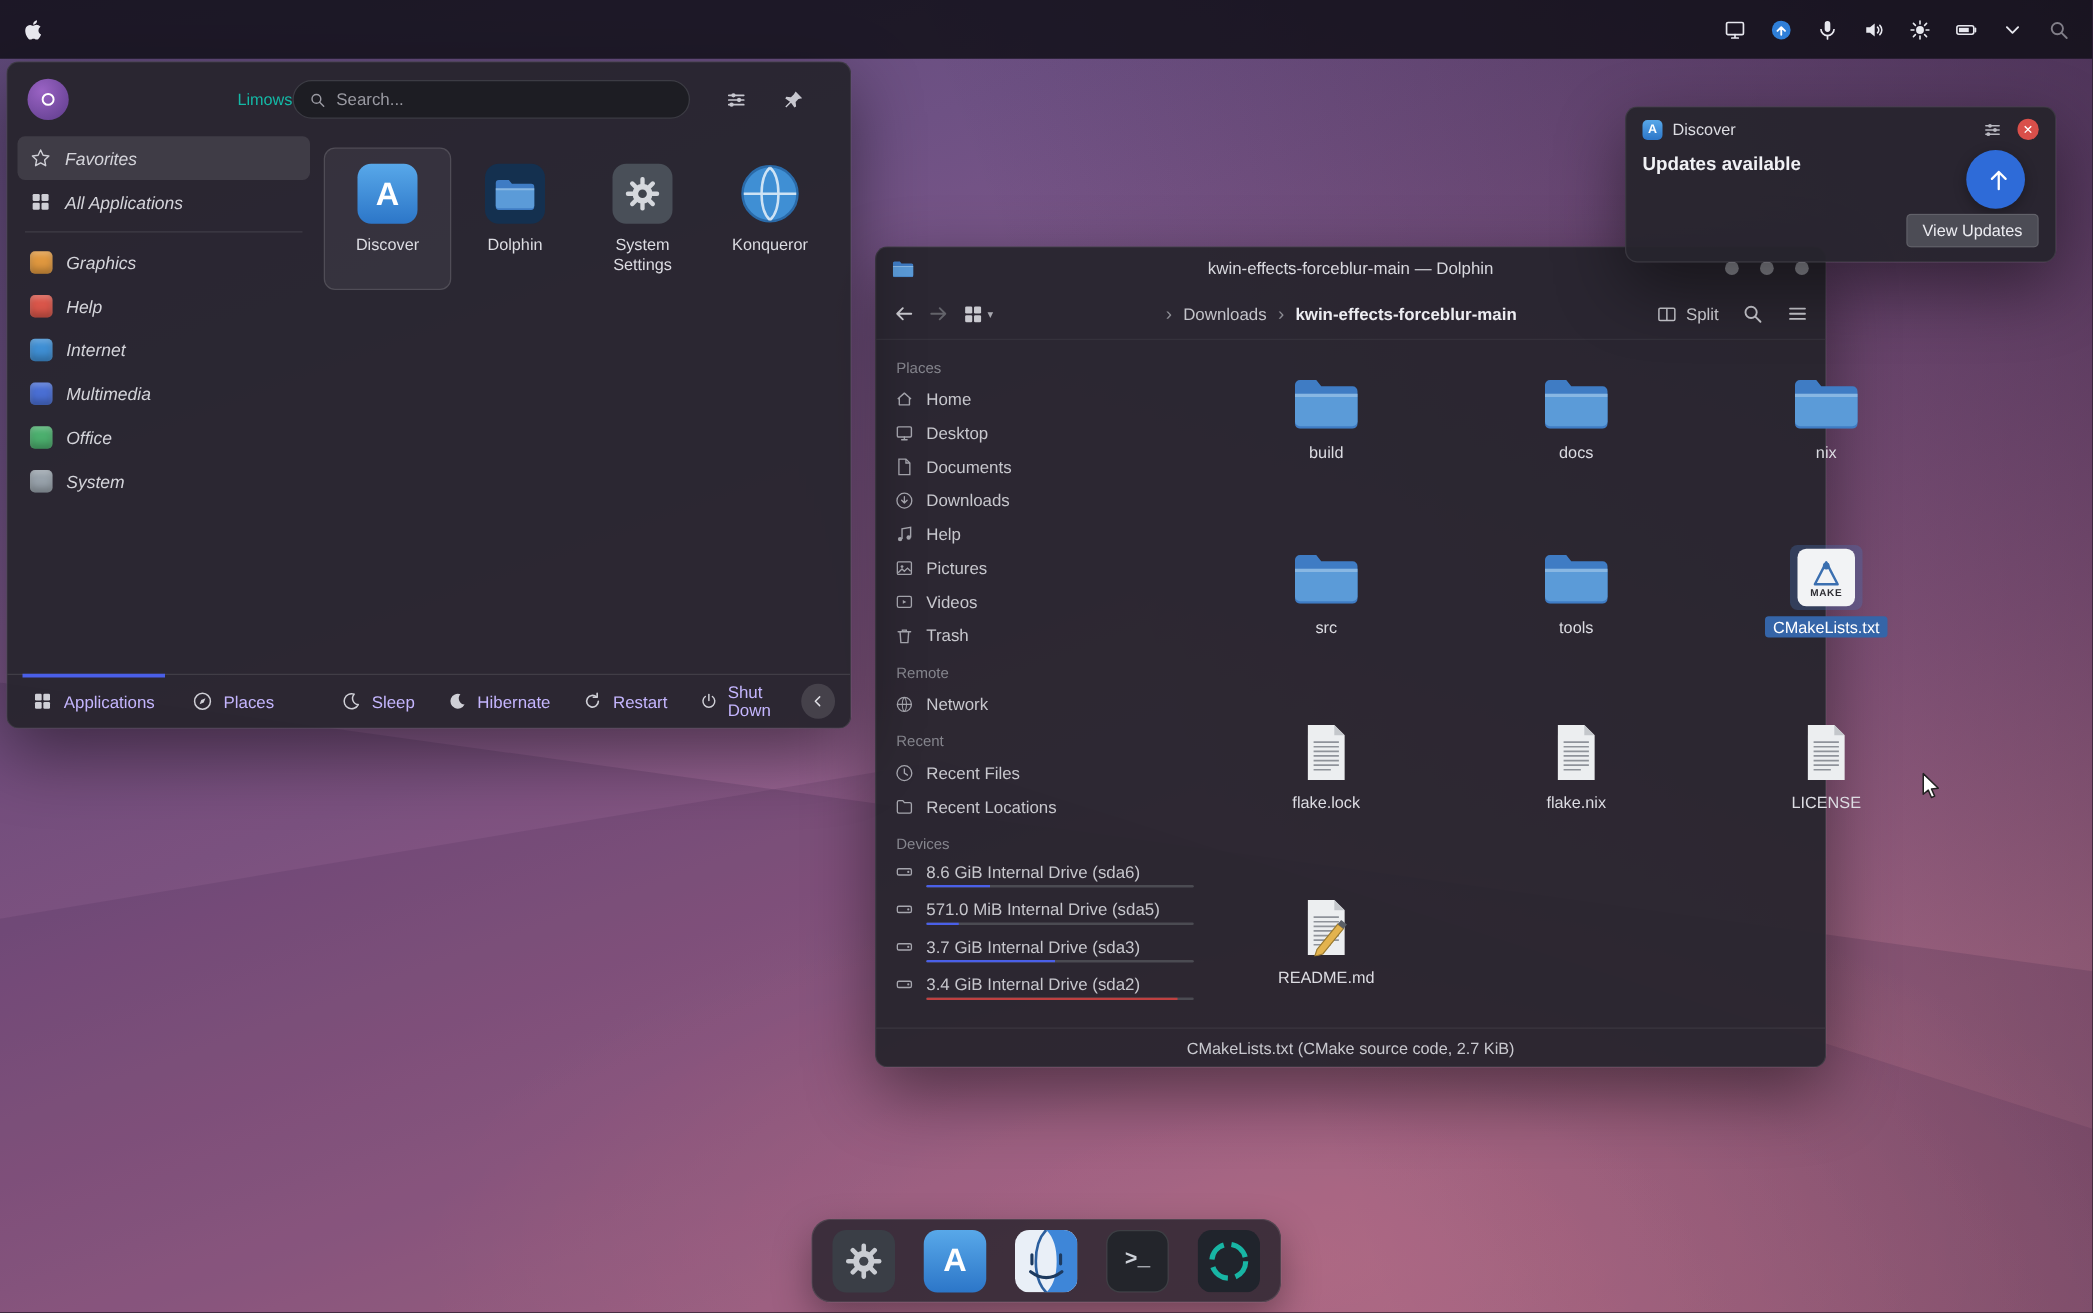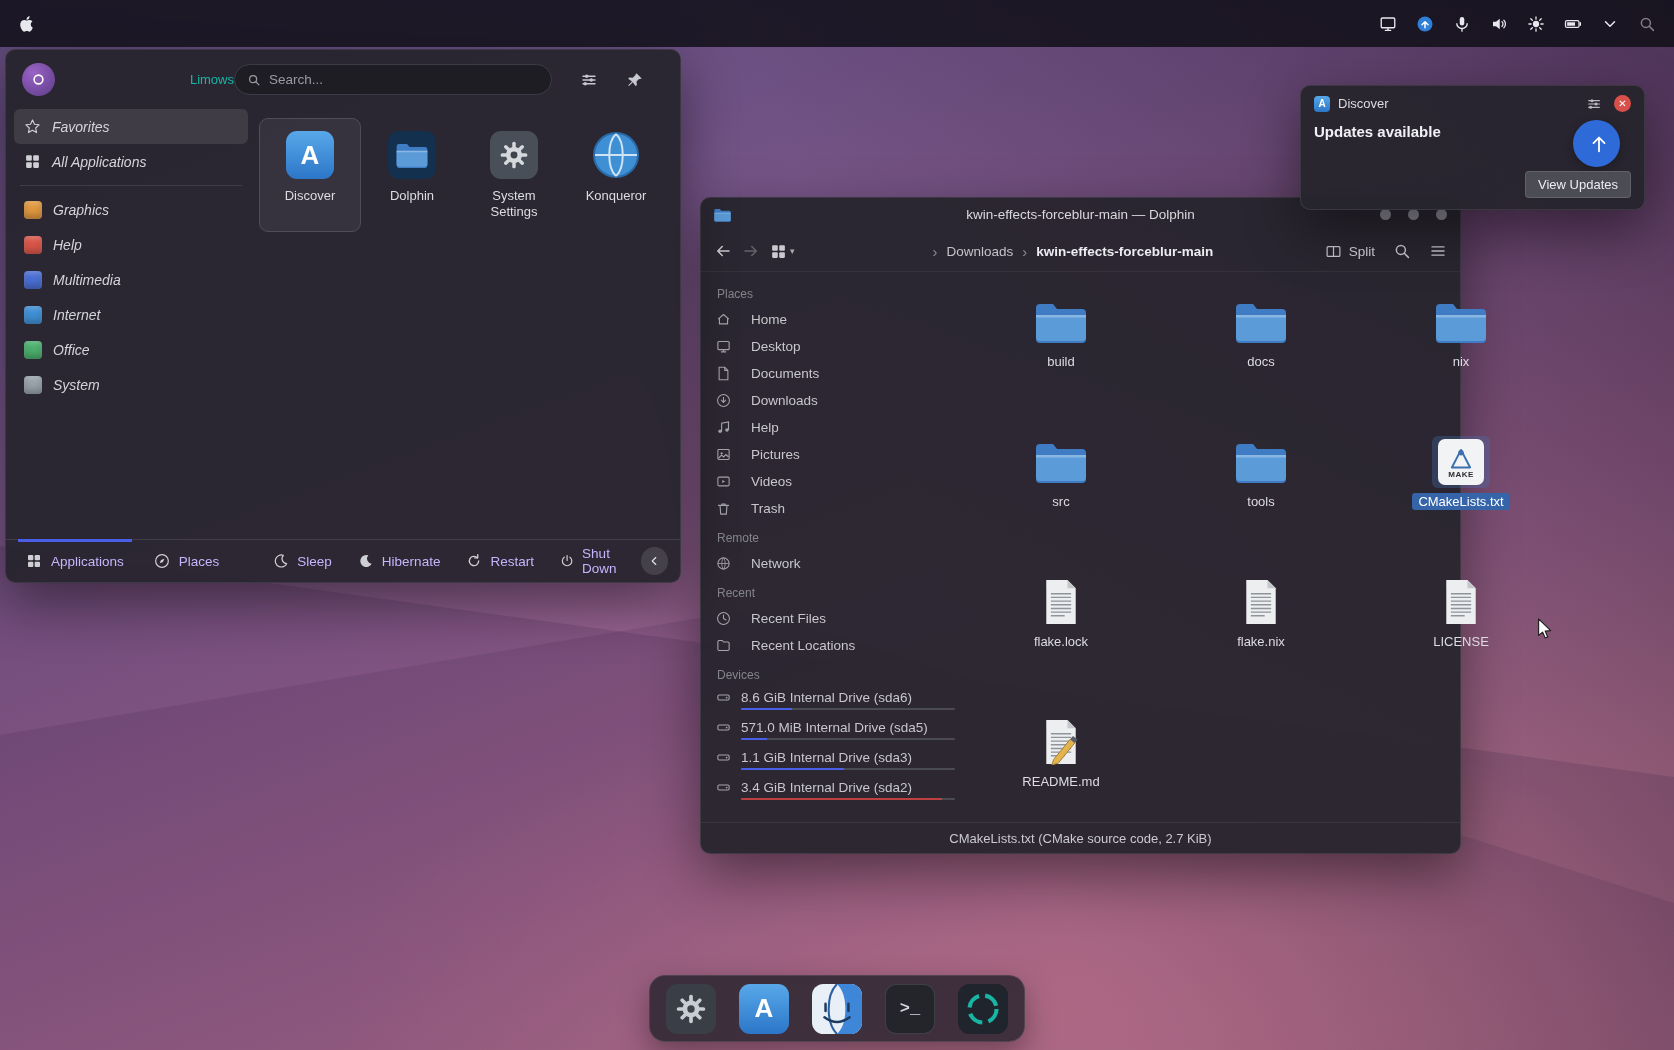--- a/index.html
+++ b/index.html
@@ -125,21 +125,21 @@
   .breadcrumb { display:flex; align-items:center; gap:9px; margin-left:128px; color:#c3c3c9; }
   .crumb-sep { color:#8d8d94; font-size:15px; }
   .crumb-current { font-weight:bold; color:#ececf1; }
   .tb-right { margin-left:auto; display:flex; align-items:center; gap:18px; }
   .split-btn { display:flex; align-items:center; gap:7px; color:#d2d2d8; }
   .split-btn svg { width:17px; height:17px; color:#c9c9cf; }
 
   .dolphin-body { flex:1; display:flex; min-height:0; }
   .places-panel { width:258px; flex:0 0 258px; padding:6px 4px 0 15px; font-size:13.5px; overflow:hidden; }
   .section-h { font-size:12px; color:#85858d; margin:9px 0 5px 1px; }
-  .place-item { display:flex; align-items:center; gap:20px; height:27px; color:#c7c7cd; }
+  .place-item { display:flex; align-items:center; gap:10px; height:27px; color:#c7c7cd; }
   .place-item svg { width:15px; height:15px; color:#a6a6ae; flex:0 0 15px; }
   .device-item { margin:2px 0 7px; }
   .device-label { display:flex; align-items:center; gap:10px; height:21px; color:#c7c7cd; }
   .device-label svg { width:15px; height:15px; color:#a6a6ae; flex:0 0 15px; }
   .device-bar { height:2px; width:214px; margin-left:25px; background:#4b4b52; border-radius:1px; overflow:hidden; }
   .device-fill { height:100%; }
 
   .files-area { flex:1; display:flex; flex-direction:column; }
   .files-grid { display:grid; grid-template-columns:repeat(3,156px); grid-auto-rows:96px;
     padding:24px 0 0 24px;gap:44px; }
@@ -472,26 +472,26 @@
       <div class="cat-sep"></div>
       <div class="cat-item">
         <span class="cat-sq c-gfx"></span>
         <span>Graphics</span>
       </div>
       <div class="cat-item">
         <span class="cat-sq c-hlp"></span>
         <span>Help</span>
       </div>
       <div class="cat-item">
+        <span class="cat-sq c-net"></span>
+        <span>Internet</span>
+      </div>
+      <div class="cat-item">
         <span class="cat-sq c-mm"></span>
         <span>Multimedia</span>
-      </div>
-      <div class="cat-item">
-        <span class="cat-sq c-net"></span>
-        <span>Internet</span>
       </div>
       <div class="cat-item">
         <span class="cat-sq c-off"></span>
         <span>Office</span>
       </div>
       <div class="cat-item">
         <span class="cat-sq c-sys"></span>
         <span>System</span>
       </div>
     </div>
@@ -756,21 +756,21 @@
           </div>
         <div class="device-bar">
             <div class="device-fill" style="width: 12%; background: rgb(74, 95, 232);"></div>
           </div>
       </div>
       <div class="device-item">
         <div class="device-label">
             <svg>
               <use href="#i-drive"></use>
             </svg>
-            <span>1.1 GiB Internal Drive (sda3)</span>
+            <span>3.7 GiB Internal Drive (sda3)</span>
           </div>
         <div class="device-bar">
             <div class="device-fill" style="width: 48%; background: rgb(74, 95, 232);"></div>
           </div>
       </div>
       <div class="device-item">
         <div class="device-label">
             <svg>
               <use href="#i-drive"></use>
             </svg>

